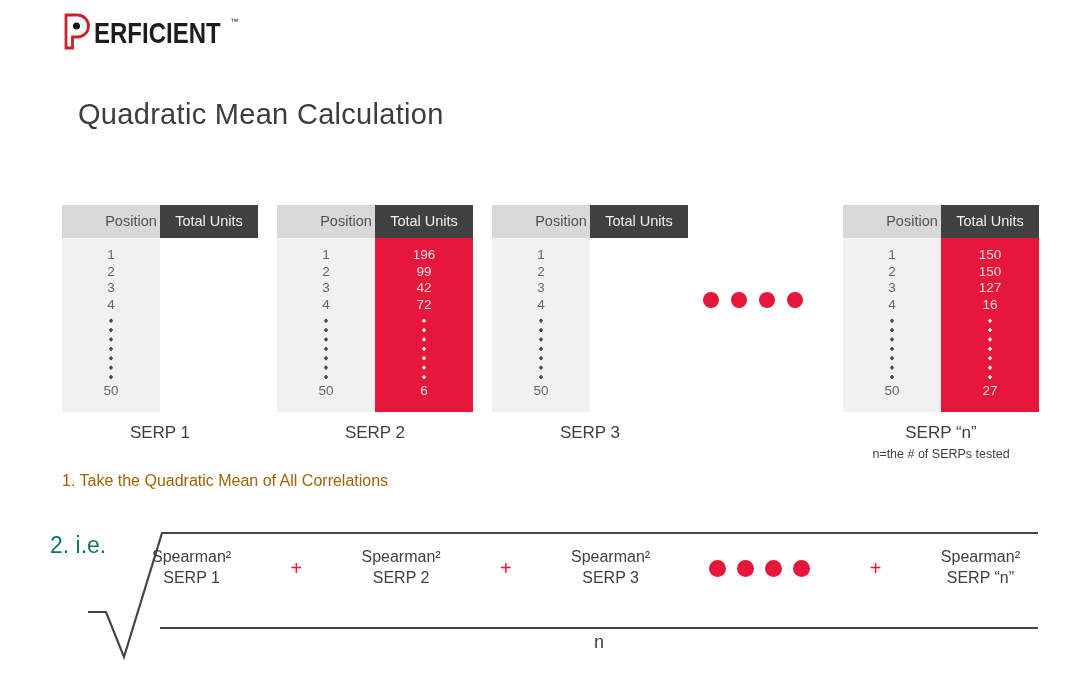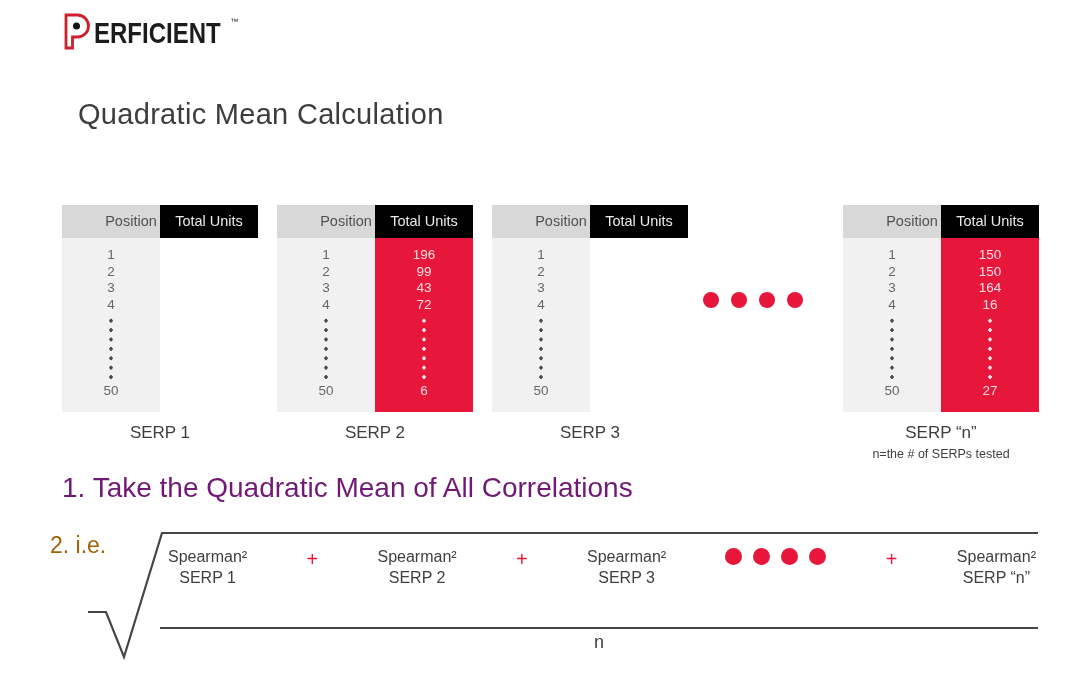--- a/index.html
+++ b/index.html
@@ -10,30 +10,30 @@
   
   .logo { position:absolute; left:62px; top:13px; display:flex; align-items:flex-end; }
   .logo svg { width:30px; height:37px; display:block; }
   .logo-text { font-size:30px; font-weight:700; color:#1d1b1c; letter-spacing:0px;
                transform:scaleX(0.8); transform-origin:left bottom; line-height:34px; margin-left:2px; }
   .logo-tm { font-size:8px; color:#1d1b1c; align-self:flex-start; margin-top:4px; margin-left:-22px; }
 
   
   .title { position:absolute; left:78px; top:98px; font-size:29px; font-weight:400;
            color:#3d3d3f; letter-spacing:0.3px; }
-  .step1 { position:absolute; left:62px; top:472px; font-size:28px; color:#701a75; }
+  .step1 { position:absolute; left:62px; top:472px; font-size:16px; color:#a16207; }
 
   
   .tw { position:absolute; top:205px; width:196px; }
   .tw0 { left:62px; } .tw1 { left:277px; } .tw2 { left:492px; } .tw3 { left:843px; }
   .tbl { width:196px; }
   .thead { display:flex; height:33px; }
   .th { width:98px; line-height:33px; text-align:center; font-size:14.5px; }
   .th-pos { background:#d8d8d9; color:#505153;padding-left:40px; }
-  .th-units { background:#000000; color:rgba(255,255,255,0.92); }
+  .th-units { background:#404040; color:rgba(255,255,255,0.92); }
   .tbody { display:flex; }
   .col { width:98px; padding:9px 0 12px 0; }
   .pos-col { background:#f1f1f2; }
   .units-col { background:#e6173a; }
   .cell { text-align:center; font-size:13.5px; line-height:16.5px; }
   .pos-col .cell { color:#66676a; }
   .units-col .cell { color:rgba(255,255,255,0.85); }
   .vdots { width:4px; height:66px; margin:3px auto 1px auto;
            background-image:radial-gradient(circle, currentColor 1.5px, transparent 1.9px);
            background-size:4px 9.4px; background-repeat:repeat-y; }
@@ -42,23 +42,23 @@
   .serp-label { margin-top:11px; text-align:center; font-size:17px; color:#3e3e40; }
   .serp-note { margin-top:4px; width:230px; margin-left:-17px; text-align:center;
                font-size:12.5px; color:#3e3e40; }
 
   .mid-dots { position:absolute; left:703px; top:292px; display:flex; gap:12px; }
   .dot { width:16px; height:16px; border-radius:50%; background:#e6173a; }
 
   
   .formula { position:absolute; left:0; top:520px; width:1080px; height:155px; }
   .radical { position:absolute; left:0; top:0; width:1080px; height:155px; }
-  .step2 { position:absolute; left:50px; top:12px; font-size:23px; color:#a16207; }
-  .numerator { position:absolute; left:168px; top:26px; width:868px;
-               display:flex; justify-content:space-between; }
+  .step2 { position:absolute; left:50px; top:12px; font-size:23px; color:#0f766e; }
+  .numerator { position:absolute; left:152px; top:26px; width:868px;
+               display:flex; justify-content:space-between; align-items:center; }
   .term { text-align:center; font-size:16px; line-height:1.32; color:#3f3f41; }
   .plus { color:#e6173a; font-size:20px; margin-top:2px; }
   .hdots { display:flex; gap:11px; margin-top:2px; }
   .hdots .dot { width:17px; height:17px; }
   .denominator { position:absolute; left:160px; top:112px; width:878px;
                  text-align:center; font-size:18px; color:#3e3e40; }
 </style>
 </head>
 <body>
 
@@ -106,21 +106,21 @@
           <div class="cell">1</div>
           <div class="cell">2</div>
           <div class="cell">3</div>
           <div class="cell">4</div>
           <div class="vdots vdots-gray"></div>
           <div class="cell">50</div>
         </div>
         <div class="col units-col">
           <div class="cell">196</div>
           <div class="cell">99</div>
-          <div class="cell">43</div>
+          <div class="cell">42</div>
           <div class="cell">72</div>
           <div class="vdots vdots-white"></div>
           <div class="cell">6</div>
         </div>
       </div>
     </div>
     <div class="serp-label">SERP 2</div>
   </div>
 
   <div class="tw tw2">
@@ -161,21 +161,21 @@
           <div class="cell">1</div>
           <div class="cell">2</div>
           <div class="cell">3</div>
           <div class="cell">4</div>
           <div class="vdots vdots-gray"></div>
           <div class="cell">50</div>
         </div>
         <div class="col units-col">
           <div class="cell">150</div>
           <div class="cell">150</div>
-          <div class="cell">164</div>
+          <div class="cell">127</div>
           <div class="cell">16</div>
           <div class="vdots vdots-white"></div>
           <div class="cell">27</div>
         </div>
       </div>
     </div>
     <div class="serp-label">SERP “n”</div>
     <div class="serp-note">n=the # of SERPs tested</div>
   </div>
 

